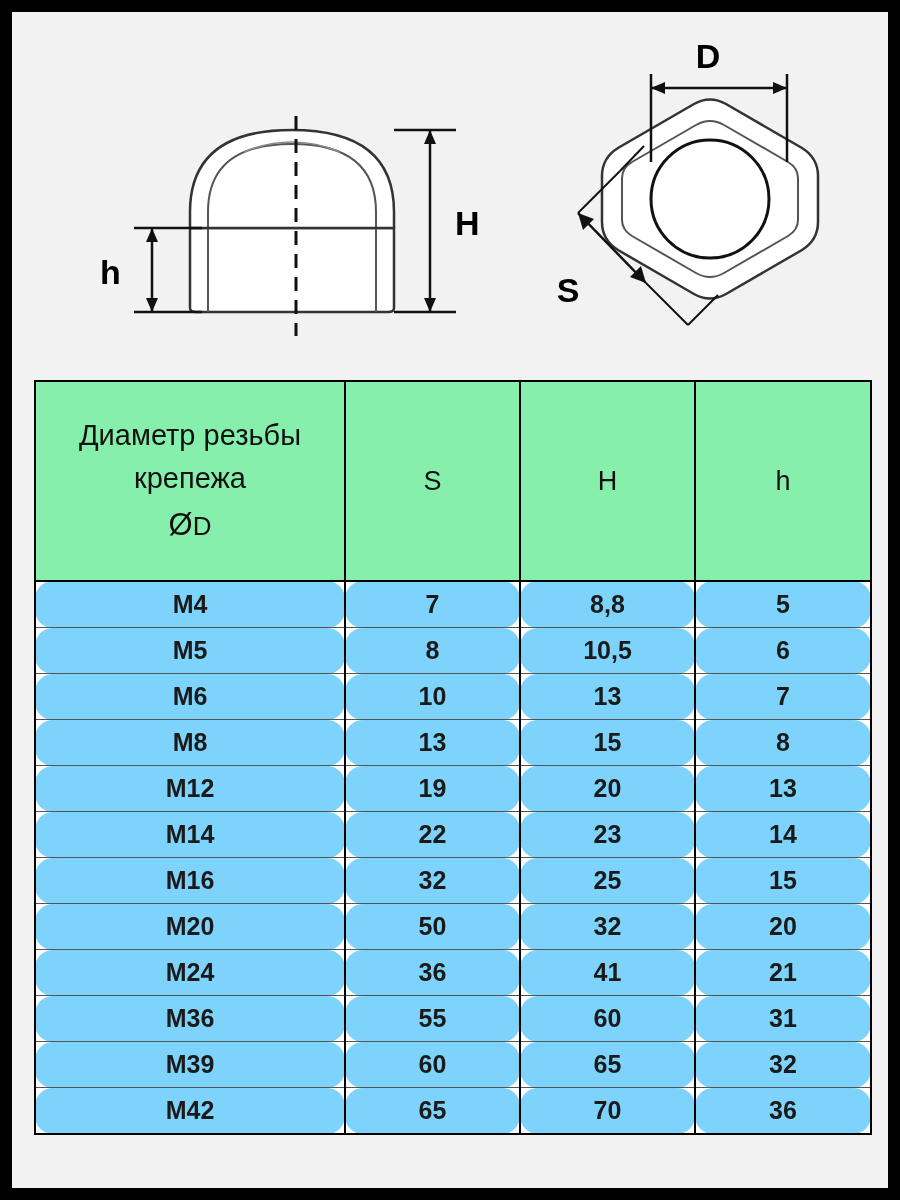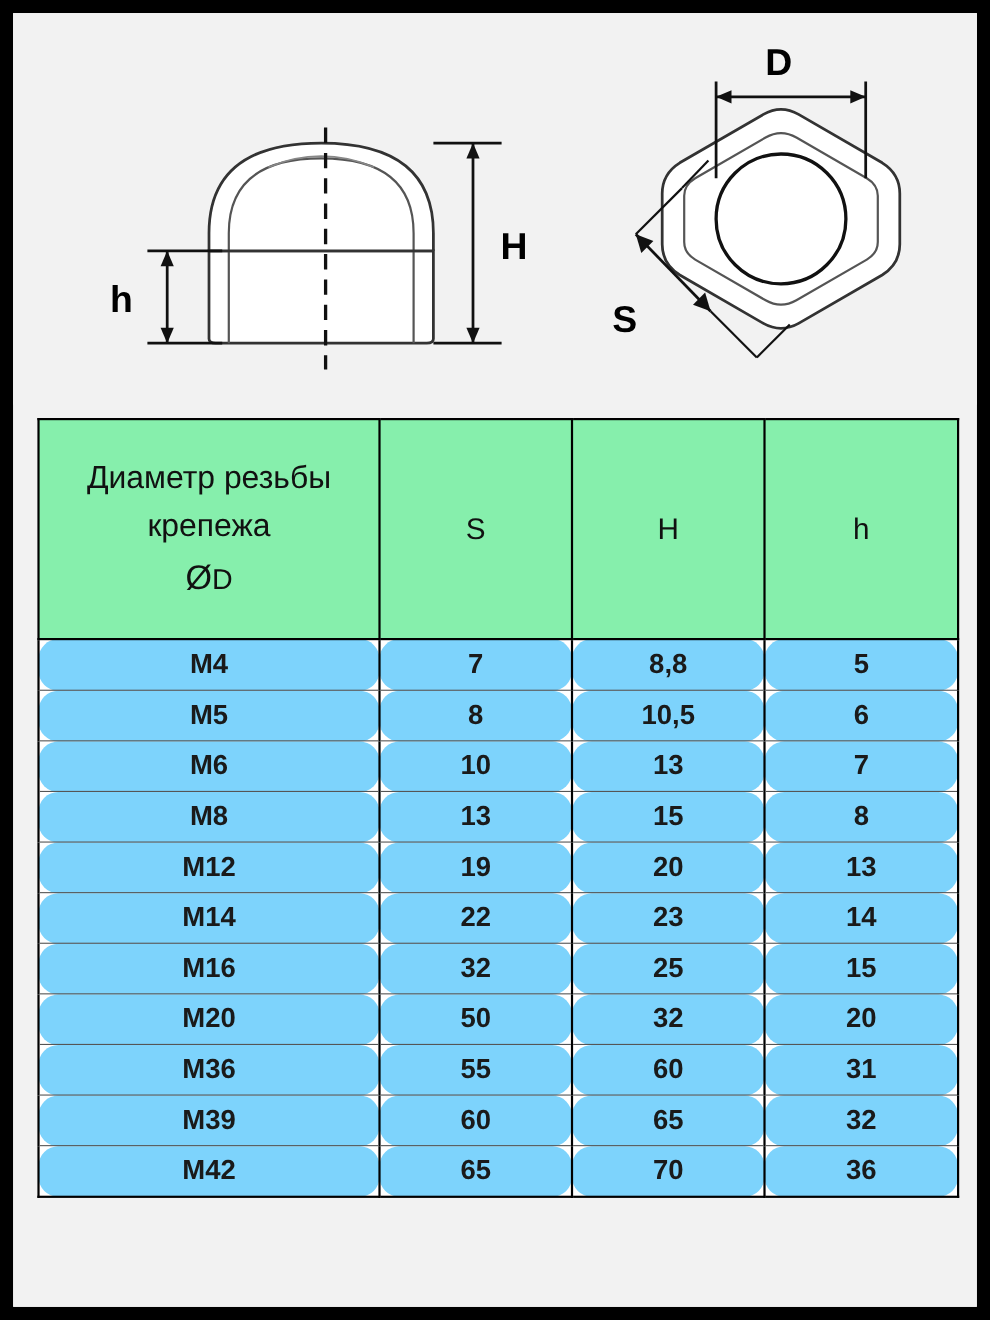--- a/index.html
+++ b/index.html
@@ -277,20 +277,26 @@
               <td>25</td>
               <td>15</td>
             </tr>
             <tr>
               <td>М20</td>
               <td>50</td>
               <td>32</td>
               <td>20</td>
             </tr>
             <tr>
+              <td>М24</td>
+              <td>36</td>
+              <td>41</td>
+              <td>21</td>
+            </tr>
+            <tr>
               <td>М36</td>
               <td>55</td>
               <td>60</td>
               <td>31</td>
             </tr>
             <tr>
               <td>М39</td>
               <td>60</td>
               <td>65</td>
               <td>32</td>

